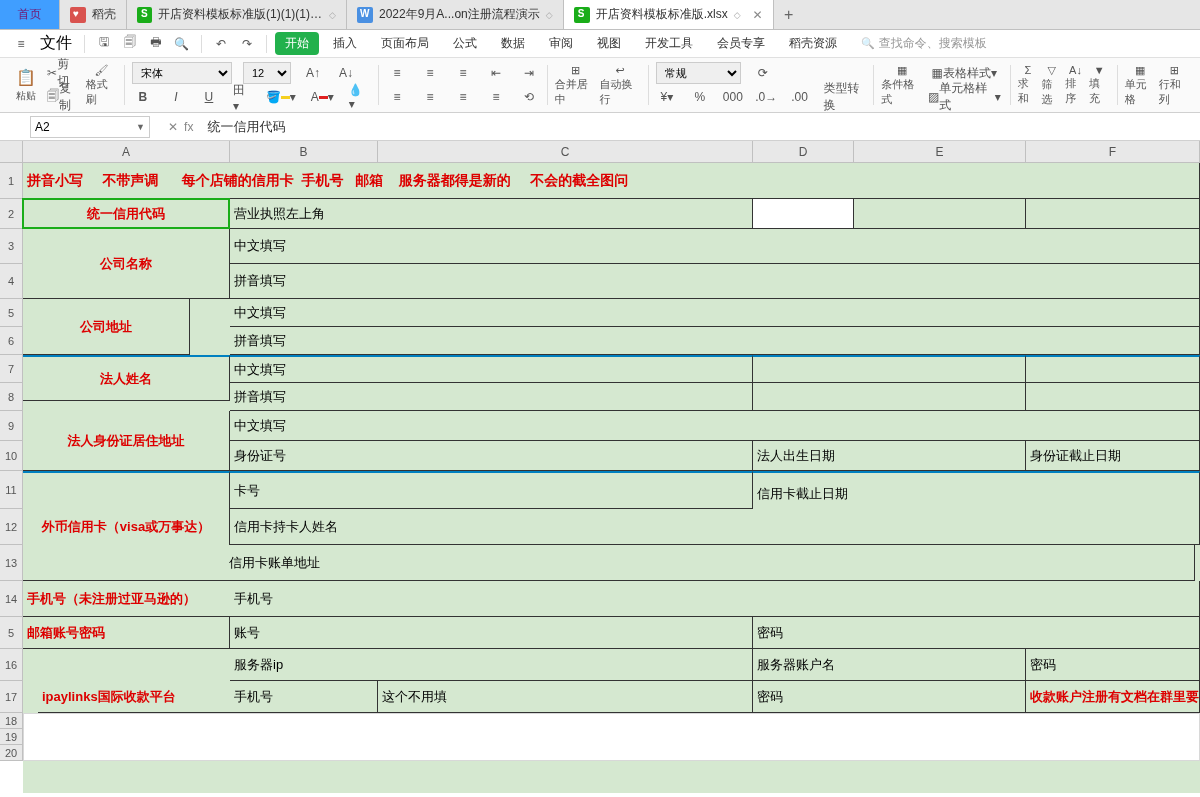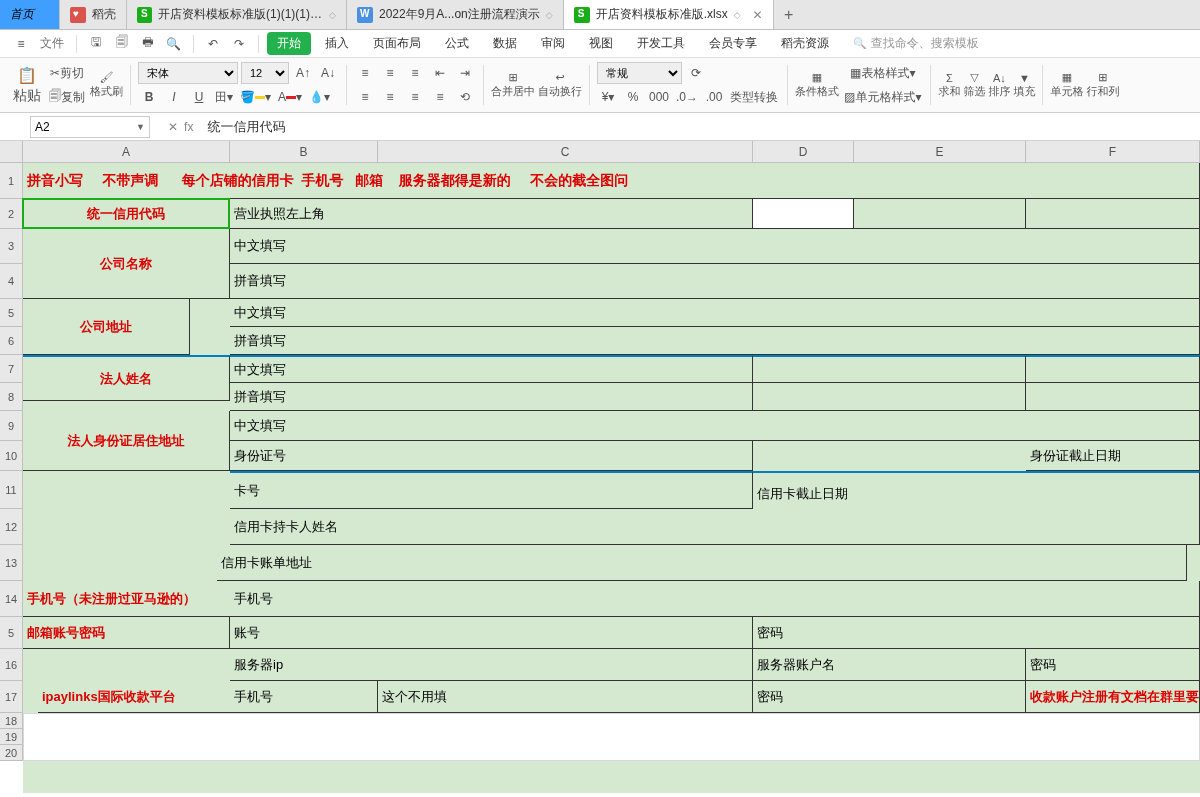--- a/index.html
+++ b/index.html
@@ -1,52 +1,52 @@
 <!DOCTYPE html>
 <html><head>
 <meta charset="utf-8">
 <style>
 * { margin: 0; padding: 0; box-sizing: border-box; font-family: "Microsoft YaHei", Arial, sans-serif; }
 body { background: #fff; font-size: 12px; overflow: hidden; width: 1200px; height: 797px; }
 
 
 .titlebar { height: 30px; background: #e6e6e6; display: flex; align-items: stretch; border-bottom: 1px solid #c0c0c0; }
 .title-tab { display: flex; align-items: center; padding: 0 10px; border-right: 1px solid #c0c0c0; font-size: 12px; color: #333; gap: 6px; max-width: 220px; }
-.title-tab.home { background: #409eff; color: #000000; min-width: 60px; justify-content: flex-start; font-style: italic; }
+.title-tab.home { background: #409eff; color: #701a75; min-width: 60px; justify-content: center; }
 .title-tab.active { background: #fff; }
 .title-tab .close-btn { margin-left: 6px; color: #888; cursor: pointer; }
 .tab-icon { width: 16px; height: 16px; display: inline-block; border-radius: 2px; }
 .tab-icon.k { background: #d9534f; position: relative; }
 .tab-icon.k::after { content: "♥"; color: #fff; font-size: 10px; position: absolute; left: 3px; top: 1px; }
 .tab-icon.s { background: #1aad19; position: relative; }
 .tab-icon.s::after { content: "S"; color: #fff; font-size: 10px; position: absolute; left: 4px; top: 1px; font-weight: bold; }
 .tab-icon.w { background: #4a90e2; position: relative; }
 .tab-icon.w::after { content: "W"; color: #fff; font-size: 10px; position: absolute; left: 3px; top: 1px; font-weight: bold; }
 .add-tab { width: 30px; display: flex; align-items: center; justify-content: center; color: #666; font-size: 16px; cursor: pointer; }
 .filename { white-space: nowrap; overflow: hidden; text-overflow: ellipsis; }
 .pin-btn { color: #aaa; font-size: 9px; }
 
 
 .menubar { height: 28px; display: flex; align-items: center; padding: 0 10px; gap: 4px; border-bottom: 1px solid #e0e0e0; }
 .menu-btn { width: 22px; height: 22px; display: flex; align-items: center; justify-content: center; color: #555; cursor: pointer; }
-.menu-label { font-size: 12px; color: #737373; padding: 0 4px; }
+.menu-label { font-size: 16px; color: #000000; padding: 0 4px; }
 .divider-v { width: 1px; height: 18px; background: #ddd; margin: 0 4px; }
 .ribbon-tab { padding: 3px 10px; font-size: 12px; color: #333; cursor: pointer; border-radius: 4px; }
 .ribbon-tab.active { background: #22b14c; color: #fff; }
 .search-box { margin-left: 10px; display: flex; align-items: center; color: #999; font-size: 12px; }
 .search-box::before { content: "🔍"; font-size: 11px; margin-right: 4px; opacity: 0.5; }
 
 
 .ribbon { height: 55px; display: flex; align-items: center; padding: 0 10px; border-bottom: 1px solid #d0d0d0; gap: 3px; background: #fafafa; }
 .ribbon-group { display: flex; flex-direction: column; gap: 2px; }
-.ribbon-group-h { display: flex; align-items: center; gap: 3px; }
+.ribbon-group-h { display: flex; align-items: center; gap: 11px; }
 .rb-btn { min-width: 22px; height: 22px; display: flex; align-items: center; justify-content: center; font-size: 12px; color: #555; cursor: pointer; padding: 0 2px; }
 .rb-big { width: 34px; height: 46px; display: flex; flex-direction: column; align-items: center; justify-content: center; gap: 2px; cursor: pointer; }
 .rb-big-icon { font-size: 16px; }
-.rb-big-label { font-size: 14px; color: #555; }
+.rb-big-label { font-size: 10px; color: #555; }
 .rb-label-v { display: flex; flex-direction: column; align-items: center; font-size: 11px; color: #555; cursor: pointer; }
 .ribbon-divider { width: 1px; height: 40px; background: #ddd; margin: 0 4px; }
 .font-select { width: 100px; height: 22px; border: 1px solid #ccc; font-size: 11px; padding: 0 4px; }
 .size-select { width: 48px; height: 22px; border: 1px solid #ccc; font-size: 11px; padding: 0 4px; }
 .bold-btn { font-weight: bold; }
 .italic-btn { font-style: italic; }
 .underline-btn { text-decoration: underline; }
 .color-bar { width: 10px; height: 3px; background: #e02020; display: block; }
 .color-bar.yellow { background: #f5d020; }
 
@@ -313,26 +313,28 @@
       <div class="cell black heavy-top" style="left:207px;top:192px;width:523px;height:28px">中文填写</div>
       <div class="cell heavy-top" style="left:730px;top:192px;width:273px;height:28px"></div>
       <div class="cell heavy-top" style="left:1003px;top:192px;width:174px;height:28px"></div>
       <div class="cell black" style="left:207px;top:220px;width:523px;height:28px">拼音填写</div>
       <div class="cell" style="left:730px;top:220px;width:273px;height:28px"></div>
       <div class="cell" style="left:1003px;top:220px;width:174px;height:28px"></div>
 
       <div class="cell red" style="left:0;top:248px;width:207px;height:60px">法人身份证居住地址</div>
       <div class="cell black" style="left:207px;top:248px;width:970px;height:30px">中文填写</div>
       <div class="cell black" style="left:207px;top:278px;width:523px;height:30px">身份证号</div>
+      <div class="cell black" style="left:730px;top:278px;width:273px;height:30px">法人出生日期</div>
       <div class="cell black" style="left:1003px;top:278px;width:174px;height:30px">身份证截止日期</div>
 
+      <div class="cell red heavy-top" style="left:0;top:308px;width:207px;height:110px">外币信用卡（visa或万事达）</div>
       <div class="cell black heavy-top" style="left:207px;top:308px;width:523px;height:38px">卡号</div>
       <div class="cell black heavy-top" style="left:730px;top:308px;width:447px;height:44px">信用卡截止日期</div>
       <div class="cell black" style="left:207px;top:346px;width:970px;height:36px">信用卡持卡人姓名</div>
-      <div class="cell black" style="left:194px;top:382px;width:970px;height:36px">信用卡账单地址</div>
+      <div class="cell black" style="left:202px;top:382px;width:970px;height:36px">信用卡账单地址</div>
 
       <div class="cell redleft" style="left:0;top:418px;width:229px;height:36px">手机号（未注册过亚马逊的）</div>
       <div class="cell black" style="left:207px;top:418px;width:970px;height:36px">手机号</div>
 
       <div class="cell redleft" style="left:0;top:454px;width:207px;height:32px">邮箱账号密码</div>
       <div class="cell black" style="left:207px;top:454px;width:523px;height:32px">账号</div>
       <div class="cell black" style="left:730px;top:454px;width:447px;height:32px">密码</div>
 
       <div class="cell black" style="left:207px;top:486px;width:523px;height:32px">服务器ip</div>
       <div class="cell black" style="left:730px;top:486px;width:273px;height:32px">服务器账户名</div>

